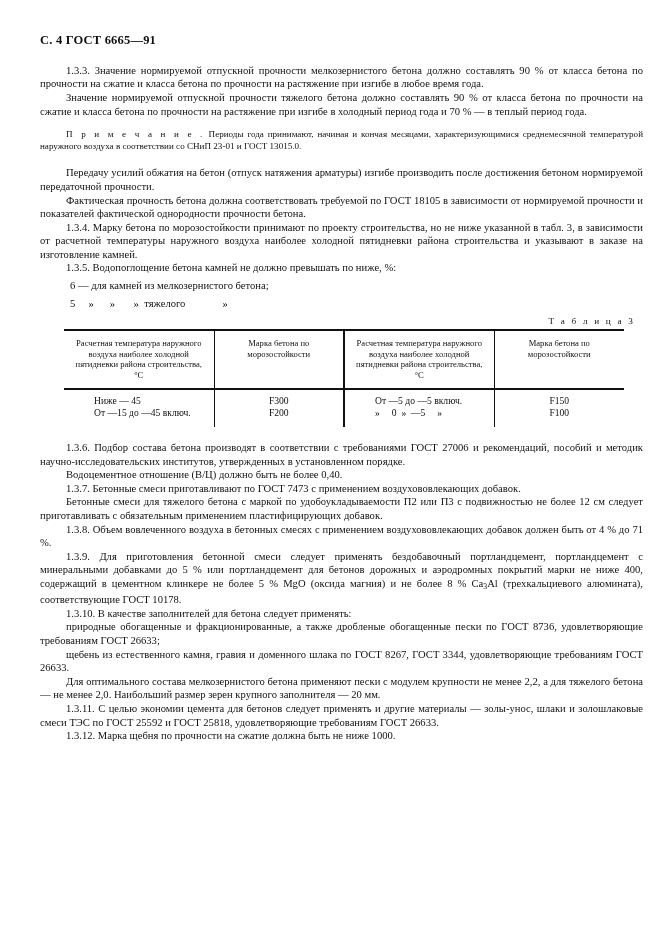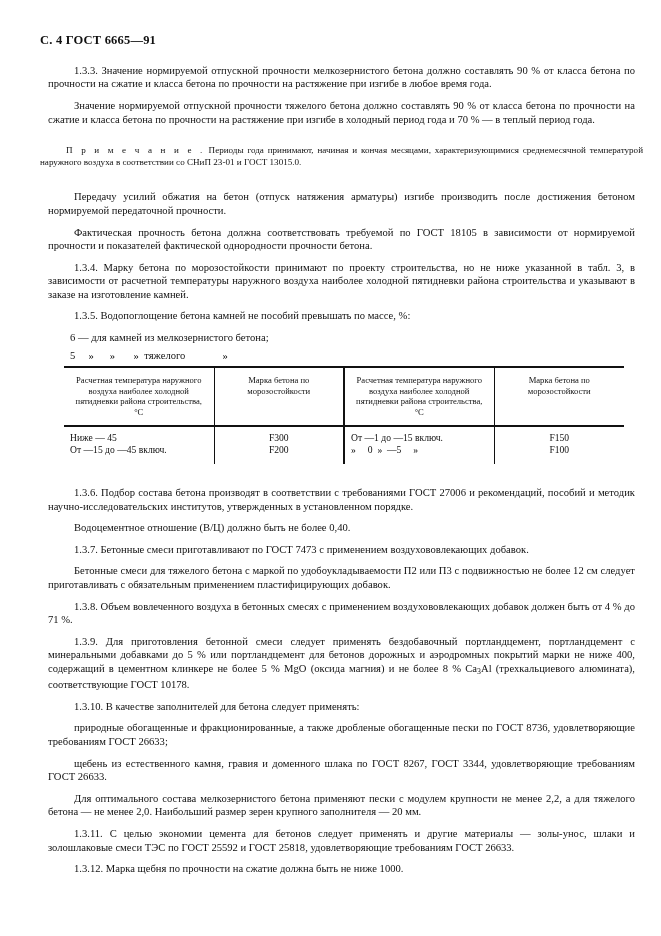--- a/index.html
+++ b/index.html
@@ -27,21 +27,21 @@
     font-size: 12.5px;
     font-weight: bold;
     letter-spacing: 0.2px;
     margin: 0 0 16px 0;
     line-height: 1.1;
   }
   p.para {
     font-size: 10.6px;
     line-height: 13.6px;
     text-align: justify;
-    margin: 8px;
+    margin: 0;
     text-indent: 26px;
   }
   p.para.last-left { text-align: left; }
   .note {
     font-size: 9.1px;
     line-height: 11.6px;
     text-align: justify;
     margin: 0;
     text-indent: 26px;
   }
@@ -91,21 +91,21 @@
   }
   table.t3 tbody td {
     font-size: 9.6px;
     line-height: 12.2px;
     padding: 5px 6px 8px 6px;
   }
   .vline { border-left: 1.1px solid #111; }
   .vline-thick { border-left: 2.4px solid #111; }
   .cell-left { text-align: left; }
   .cell-center { text-align: center; }
-  .cell-left .rowline { white-space: pre; }
+  .cell-left .rowline { white-space: pre; margin-left: 24px; }
 
   sub { font-size: 74%; vertical-align: -0.22em; }
 </style>
 </head>
 <body>
 
 <div class="page">
 
   <div class="page-header">С. 4 ГОСТ 6665—91</div>
 
@@ -114,24 +114,25 @@
 
   <div class="gap-m"></div>
 
   <p class="note"><span class="spaced">П р и м е ч а н и е .</span><span> Периоды года принимают, начиная и кончая месяцами, характеризующимися среднемесячной температурой наружного воздуха в соответствии со СНиП 23-01 и ГОСТ 13015.0.</span></p>
 
   <div class="gap-l"></div>
 
   <p class="para">Передачу усилий обжатия на бетон (отпуск натяжения арматуры) изгибе производить после достижения бетоном нормируемой передаточной прочности.</p>
   <p class="para">Фактическая прочность бетона должна соответствовать требуемой по ГОСТ 18105 в зависимости от нормируемой прочности и показателей фактической однородности прочности бетона.</p>
   <p class="para">1.3.4. Марку бетона по морозостойкости принимают по проекту строительства, но не ниже указанной в табл. 3, в зависимости от расчетной температуры наружного воздуха наиболее холодной пятидневки района строительства и указывают в заказе на изготовление камней.</p>
-  <p class="para last-left">1.3.5. Водопоглощение бетона камней не пособий превышать по массе, %:</p>
+  <p class="para last-left">1.3.5. Водопоглощение бетона камней не должно превышать по ниже, %:</p>
   <div class="list-line">6 — для камней из мелкозернистого бетона;</div>
   <div class="list-line">5     »      »       »  тяжелого              »</div>
 
+  <div class="table-caption">Т а б л и ц а 3</div>
 
   <div class="tbl-wrap">
     <table class="t3">
       <colgroup>
         <col style="width:150px">
         <col style="width:130px">
         <col style="width:150px">
         <col style="width:130px">
       </colgroup>
       <thead>
@@ -146,21 +147,21 @@
         <tr>
           <td class="cell-left">
             <div class="rowline">Ниже — 45</div>
             <div class="rowline">От —15 до —45 включ.</div>
           </td>
           <td class="cell-center vline">
             <div>F300</div>
             <div>F200</div>
           </td>
           <td class="cell-left vline-thick">
-            <div class="rowline">От —1 до —15 включ.</div>
+            <div class="rowline">От —5 до —5 включ.</div>
             <div class="rowline">»     0  »  —5     »</div>
           </td>
           <td class="cell-center vline">
             <div>F150</div>
             <div>F100</div>
           </td>
         </tr>
       </tbody>
     </table>
   </div>

